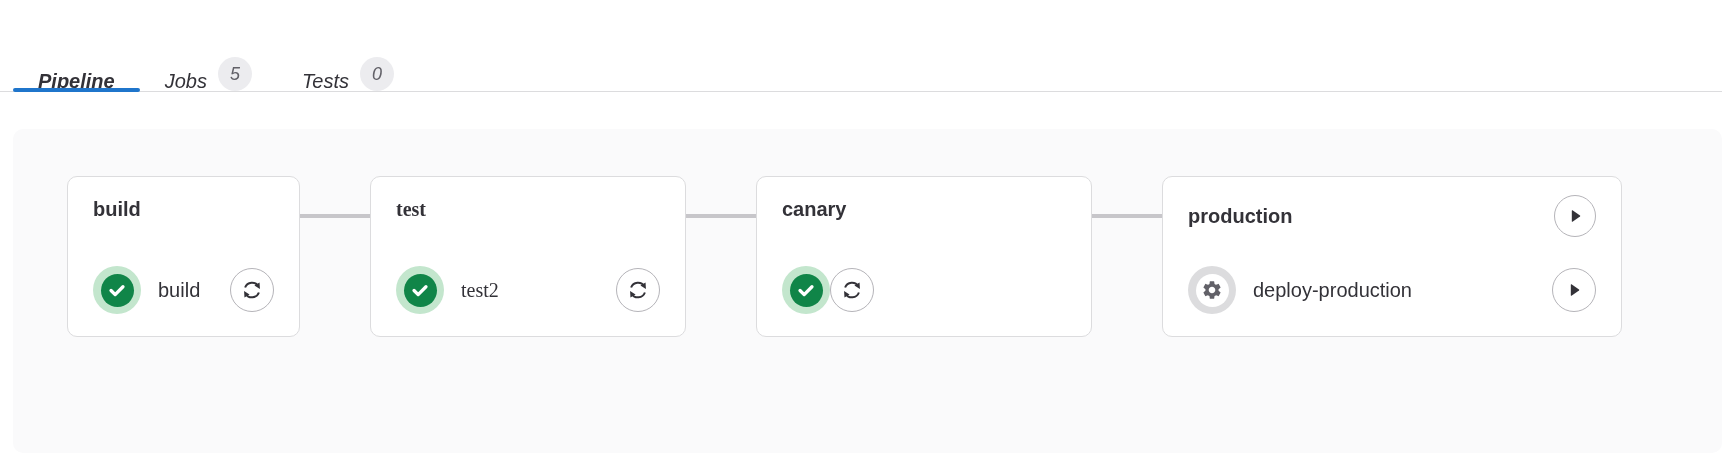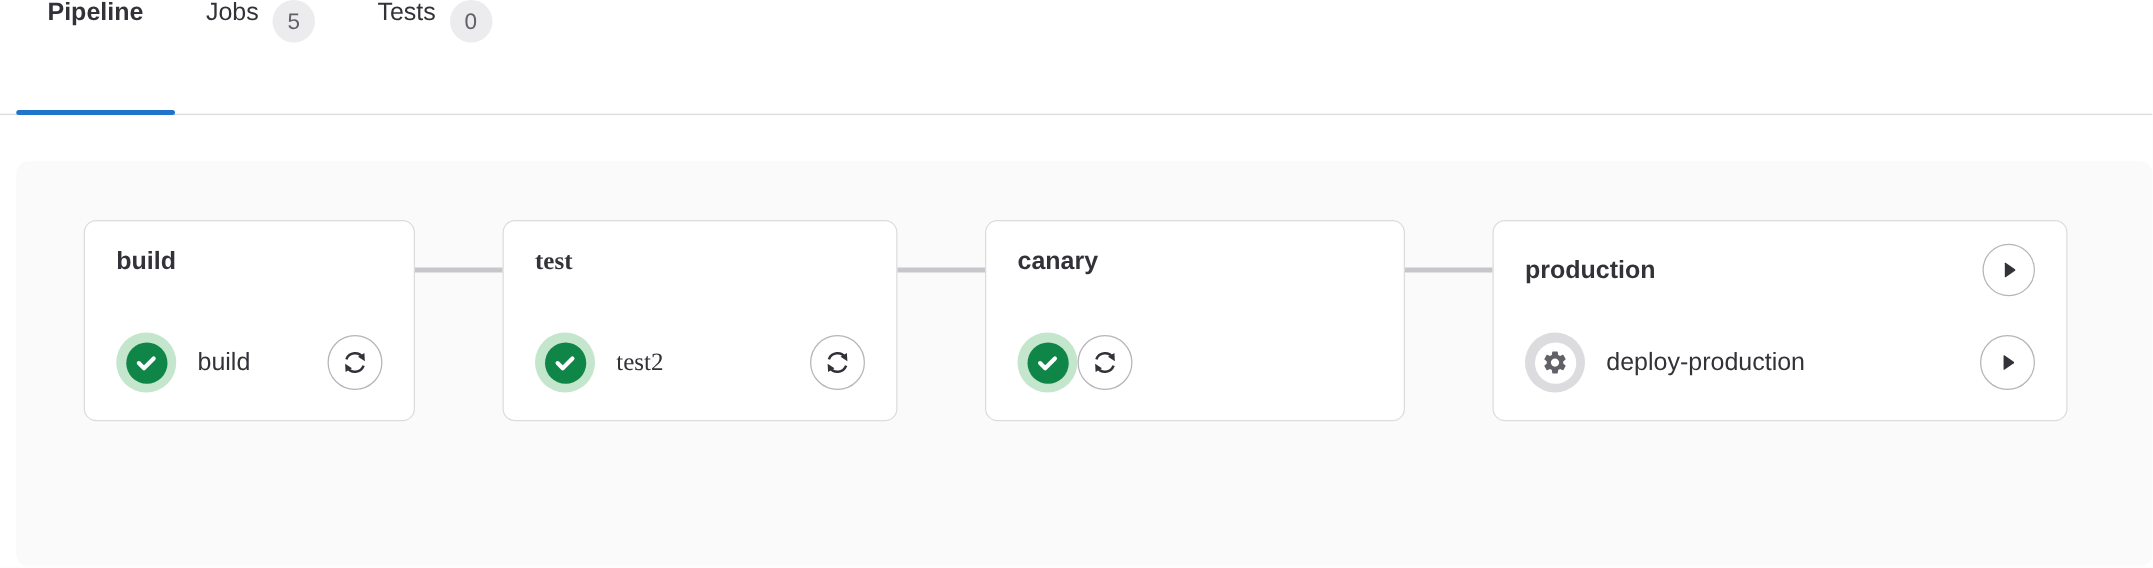--- a/index.html
+++ b/index.html
@@ -10,22 +10,22 @@
     font-family: "Liberation Sans", "DejaVu Sans", sans-serif;
   }
 
   
   .tabs {
     display: flex; align-items: stretch;
     height: 92px; padding-left: 13px;
     border-bottom: 1px solid #dcdcde;
   }
   .tab {
-    position: relative; display: flex; align-items: flex-start; gap: 11px;
-    padding: 0 25px; font-size: 20px; cursor: pointer; color: #333238;
+    position: relative; display: flex; align-items: flex-end; gap: 11px;
+    padding: 0 25px; font-size: 20px; cursor: pointer; color: #333238; font-style: italic;
   }
   .tab .tab-label { line-height: 1; }
   .tab.active .tab-label { font-weight: 700; }
   .tab.active::after {
     content: ""; position: absolute; left: 0; right: 0; bottom: -1px;
     height: 4px; background: #1f75cb; border-radius: 2px;
   }
   .badge {
     min-width: 34px; height: 34px; padding: 0 11px;
     border-radius: 17px; background: #ececef; color: #626168;
@@ -46,21 +46,21 @@
   .connector {
     width: 70px; height: 4px; margin-top: 38px;
     background: #c7c6ca; flex: none;
   }
 
   
   .stage {
     background: #ffffff; border: 1px solid #dcdcde; border-radius: 10px;
     padding: 18px 25px 22px; flex: none;
   }
-  .w-build { width: 265px; }
+  .w-build { width: 233px; }
   .w-test { width: 316px; font-family: Liberation Serif, serif; }
   .w-canary { width: 336px; }
   .w-prod { width: 460px; }
 
   .stage-header {
     display: flex; align-items: center; justify-content: space-between;
     min-height: 28px; margin-bottom: 43px;
   }
   .stage-header.has-action { min-height: 42px; margin-bottom: 29px; }
   .stage-title { margin: 0; font-size: 20px; font-weight: 700; line-height: 28px; color: #333238; }

